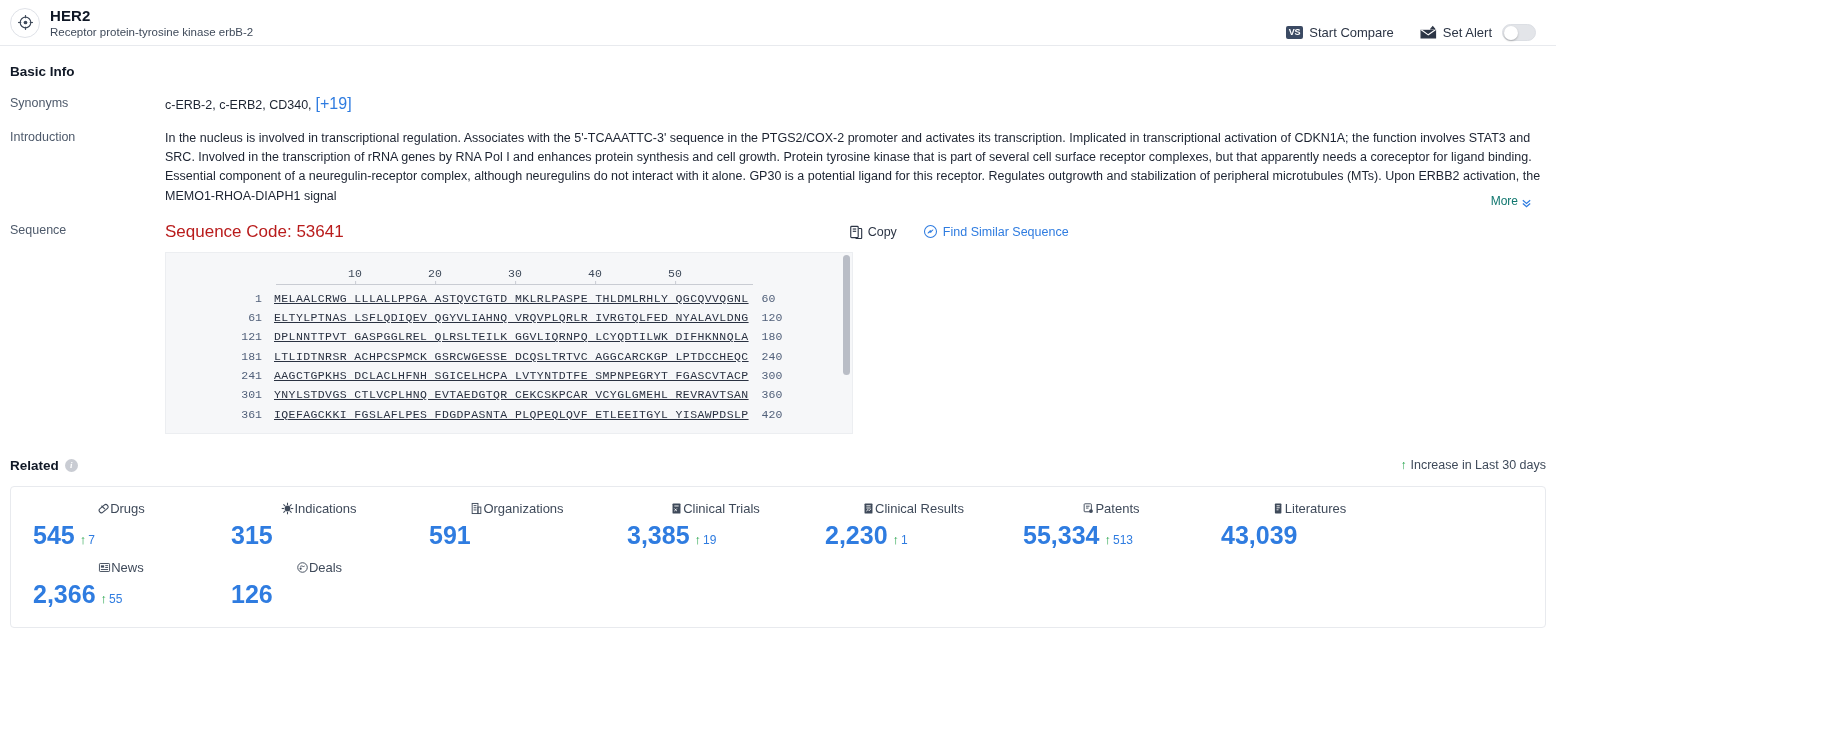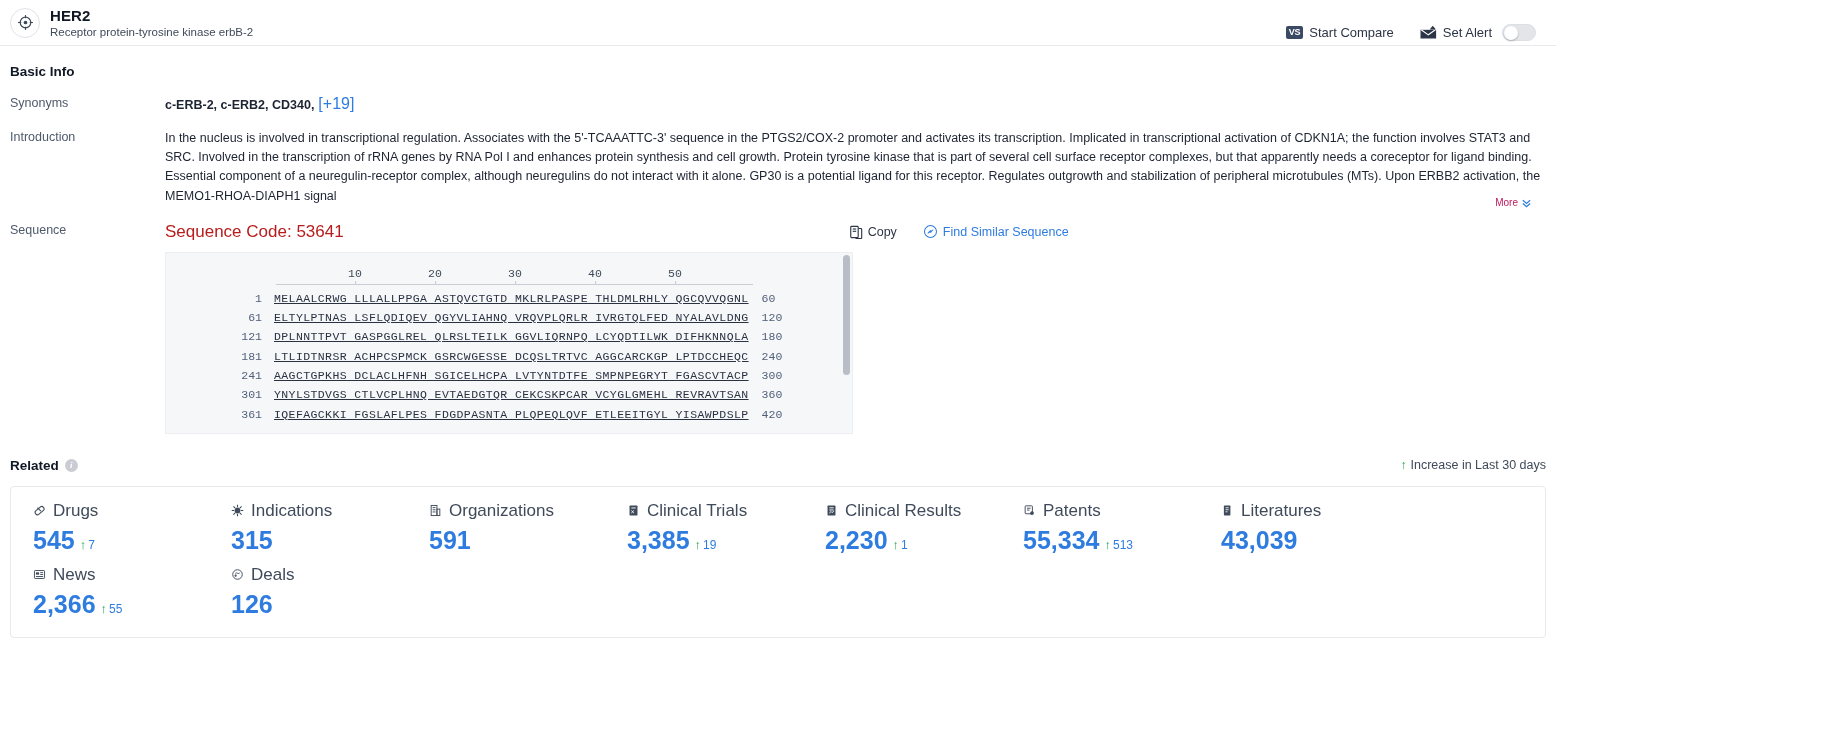--- a/index.html
+++ b/index.html
@@ -73,33 +73,33 @@
     font-style: italic; font-family: "Liberation Serif", serif;
   }
 
   .row { display: flex; margin-top: 16px; }
   .row-label {
     width: 155px; flex: 0 0 155px;
     font-size: 12.5px; color: #4e5a6b; padding-top: 1px;
   }
   .row-body { flex: 1 1 auto; min-width: 0; position: relative; }
 
-  .syn-list { font-size: 12.5px; color: #1c2331; font-weight: bold; }
+  .syn-list { font-size: 12.5px; color: #1c2331; }
   .syn-more { color: #2f7ce0; margin-left: 4px; cursor: pointer; }
 
   .intro-text {
     font-size: 12.5px; line-height: 19.2px; color: #1c2331;
     max-width: 1400px; text-align: left;
     max-height: 77px; overflow: hidden;
   }
   .more-btn {
     position: absolute; right: 14px; bottom: -2px;
     background: #fff; padding-left: 14px;
-    font-size: 10px; color: #be185d;
-    display: flex; align-items: flex-start; gap: 3px; cursor: pointer;
+    font-size: 12px; color: #0f766e;
+    display: flex; align-items: flex-end; gap: 3px; cursor: pointer;
   }
   .chev { font-size: 9px; line-height: 9px; letter-spacing:-2px; }
 
   
   .seq-head { display: flex; align-items: center; }
   .seq-code { font-size: 17px; color: #b91c1c; }
   .seq-actions { margin-left: 505px; display: flex; align-items: center; gap: 26px; }
   .seq-act { display: flex; align-items: center; gap: 5px; font-size: 12.5px; }
   .seq-act.copy { color: #2c3545; }
   .seq-act.find { color: #2f7ce0; }
@@ -155,22 +155,22 @@
     margin-top: 13px;
     border: 1px solid #e8eaee; border-radius: 4px;
     padding: 14px 0 8px 0;
     display: flex; flex-wrap: wrap;
   }
   .card {
     width: 198px; flex: 0 0 198px; padding-left: 22px;
     margin-bottom: 10px;
   }
   .card-head {
-    display: flex; align-items: center; gap: 7px;
-    font-size: 17px; color: #3f4a5a;
+    display: flex; align-items: center; 
+    font-size: 13px; color: #3f4a5a; justify-content: center;
   }
   .card-val {
     margin-top: 4px;
     display: flex; align-items: baseline; gap: 5px;
   }
   .card-num {
     font-size: 25px; font-weight: bold; color: #2f7ce0; line-height: 30px;
   }
   .card-delta { display: flex; align-items: baseline; gap: 2px; }
   .card-delta .arr { color: #22a349; font-size: 13px; font-weight: bold; }

